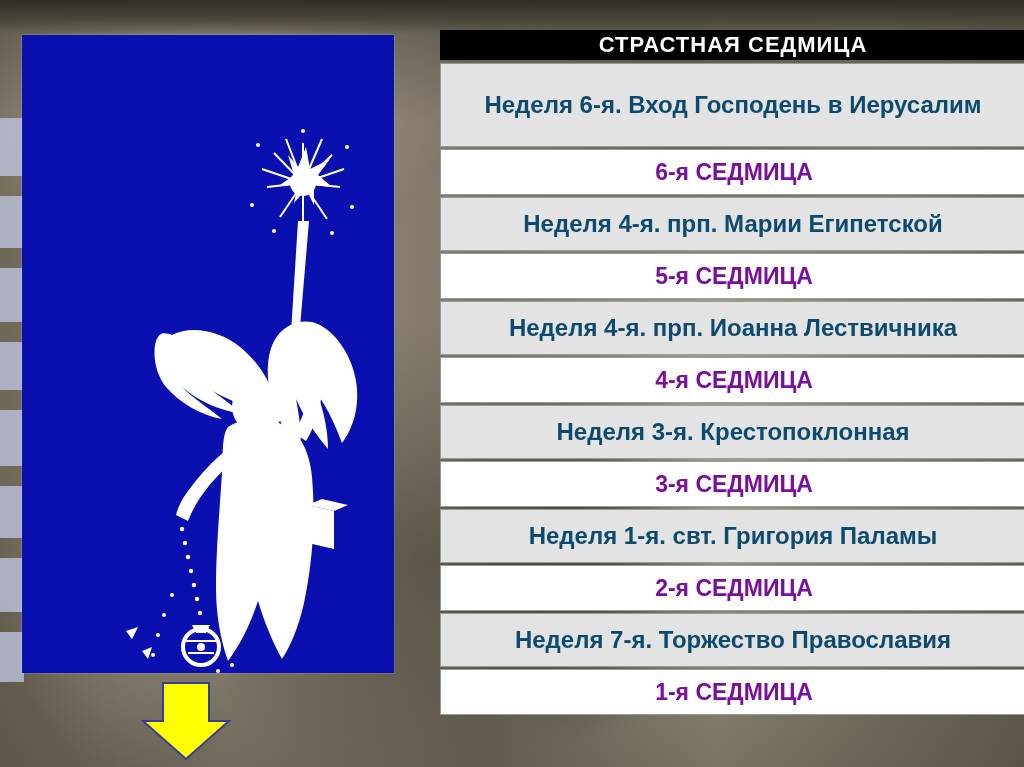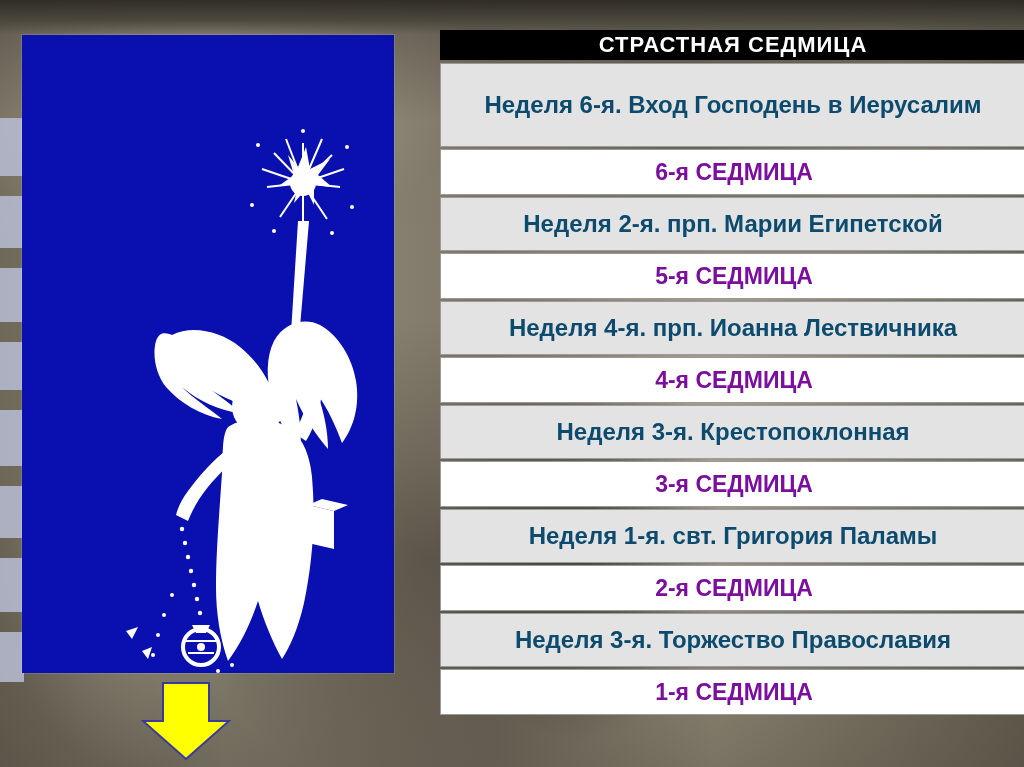--- a/index.html
+++ b/index.html
@@ -252,21 +252,21 @@
 
     <div class="row week two-line">
       <span class="cell-text">Неделя 6-я. Вход Господень в Иерусалим</span>
     </div>
 
     <div class="row sedmitsa">
       <span class="cell-text">6-я СЕДМИЦА</span>
     </div>
 
     <div class="row week">
-      <span class="cell-text">Неделя 2-я. прп. Марии Египетской</span>
+      <span class="cell-text">Неделя 4-я. прп. Марии Египетской</span>
     </div>
 
     <div class="row sedmitsa">
       <span class="cell-text">5-я СЕДМИЦА</span>
     </div>
 
     <div class="row week">
       <span class="cell-text">Неделя 4-я. прп. Иоанна Лествичника</span>
     </div>
 
@@ -284,21 +284,21 @@
 
     <div class="row week">
       <span class="cell-text">Неделя 1-я. свт. Григория Паламы</span>
     </div>
 
     <div class="row sedmitsa">
       <span class="cell-text">2-я СЕДМИЦА</span>
     </div>
 
     <div class="row week">
-      <span class="cell-text">Неделя 3-я. Торжество Православия</span>
+      <span class="cell-text">Неделя 7-я. Торжество Православия</span>
     </div>
 
     <div class="row sedmitsa">
       <span class="cell-text">1-я СЕДМИЦА</span>
     </div>
 
   </div>
 </div>
 
 </body></html>

